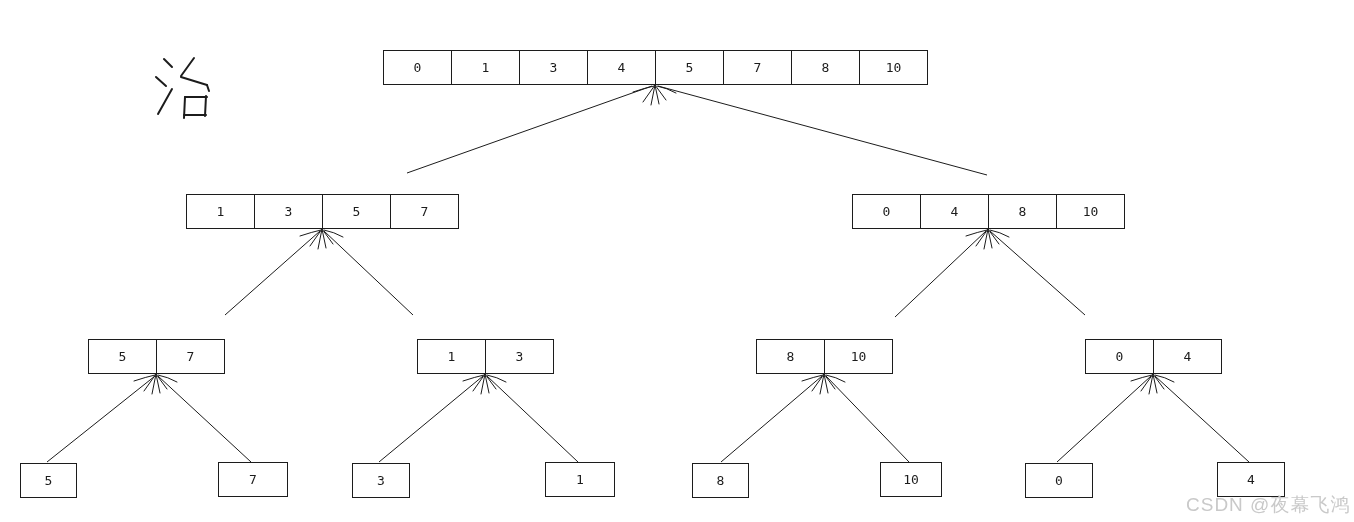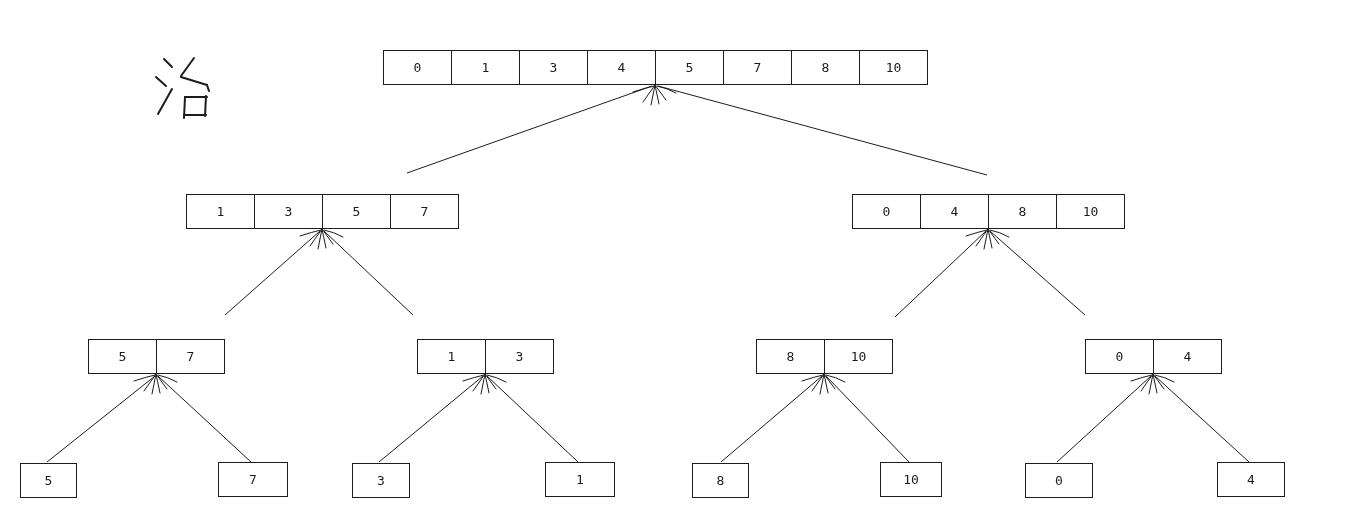--- a/index.html
+++ b/index.html
@@ -142,14 +142,15 @@
   <div class="node" style="left:880px;top:462px;width:62px;">
     <div class="cell">10</div>
   </div>
   <div class="node" style="left:1025px;top:463px;width:68px;">
     <div class="cell">0</div>
   </div>
   <div class="node" style="left:1217px;top:462px;width:68px;">
     <div class="cell">4</div>
   </div>
 
+  <div id="watermark">CSDN @夜幕飞鸿</div>
 
 </div>
 
 </body></html>

